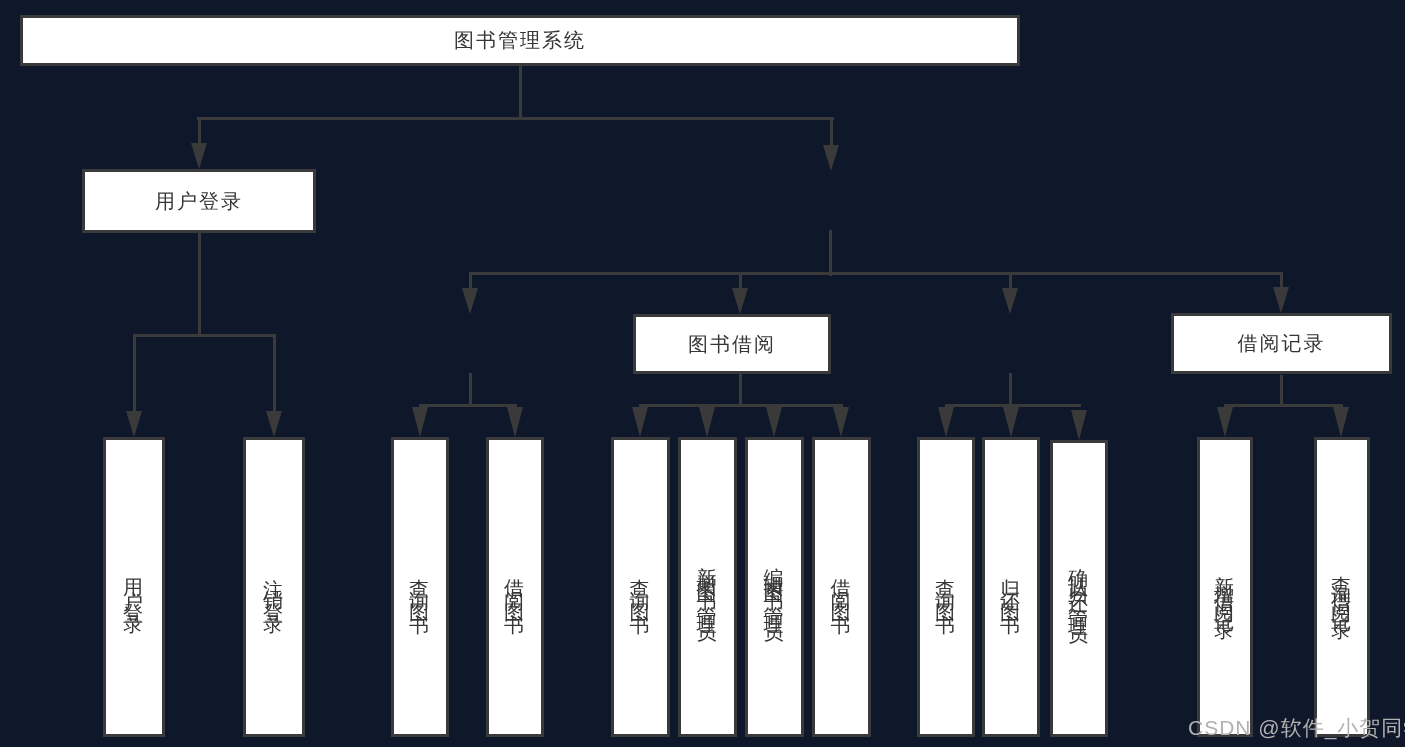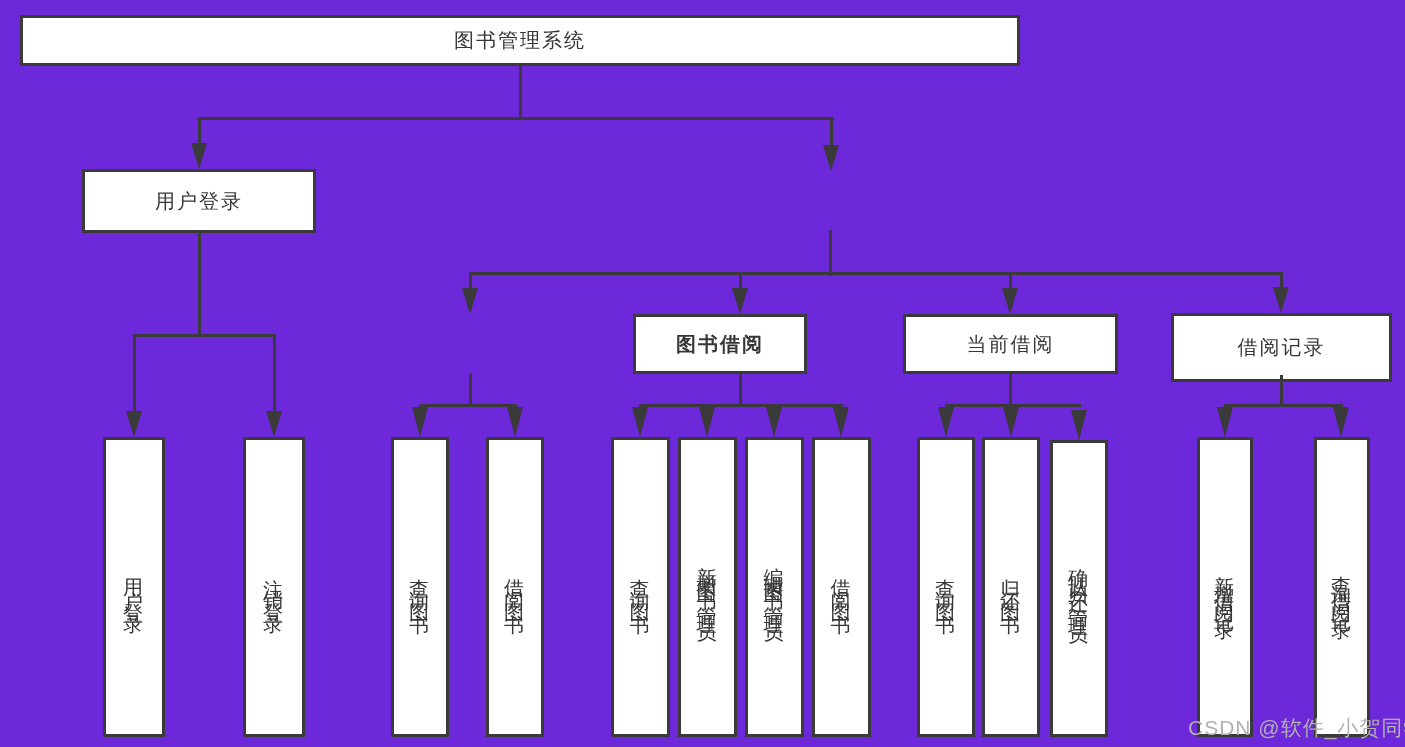--- a/index.html
+++ b/index.html
@@ -1,20 +1,20 @@
 <!DOCTYPE html>
 <html><head>
 <meta charset="utf-8">
 <style>
   html, body { margin: 0; padding: 0; background: #ffffff; }
   .canvas {
     position: relative;
     width: 1405px;
     height: 747px;
-    background: #6d28d9;
+    background: #0f172a;
     font-family: "Liberation Sans", sans-serif;
     overflow: hidden;
   }
   .hbox {
     position: absolute;
     box-sizing: border-box;
     border: 3px solid #3a3a3a;
     background: #ffffff;
     display: flex;
     align-items: center;
@@ -88,23 +88,22 @@
   <div class="line" style="left:469px; top:272px; width:814px; height:3px;"></div>
   <div class="line" style="left:469px; top:272px; width:3px; height:20px;"></div>
   <div class="line" style="left:739px; top:272px; width:3px; height:20px;"></div>
   <div class="line" style="left:1009px; top:272px; width:3px; height:20px;"></div>
   <div class="line" style="left:1280px; top:272px; width:3px; height:19px;"></div>
   <div class="arrow" style="left:462px; top:288px;"></div>
   <div class="arrow" style="left:732px; top:288px;"></div>
   <div class="arrow" style="left:1002px; top:288px;"></div>
   <div class="arrow" style="left:1273px; top:287px;"></div>
 
-  <div class="hbox" style="left:633px; top:314px; width:174px; height:60px;font-weight:bold;">图书借阅</div>
-  <div class="hbox" style="left:903px; top:314px; width:215px; height:60px;">当前借阅</div>
-  <div class="hbox" style="left:1171px; top:313px; width:221px; height:69px;">借阅记录</div>
+  <div class="hbox" style="left:633px; top:314px; width:198px; height:60px;">图书借阅</div>
+  <div class="hbox" style="left:1171px; top:313px; width:221px; height:61px;">借阅记录</div>
 
   <div class="line" style="left:469px; top:373px; width:3px; height:34px;"></div>
   <div class="line" style="left:419px; top:404px; width:98px; height:3px;"></div>
   <div class="arrow tall" style="left:412px; top:407px;"></div>
   <div class="arrow tall" style="left:507px; top:407px;"></div>
 
   <div class="line" style="left:739px; top:373px; width:3px; height:34px;"></div>
   <div class="line" style="left:639px; top:404px; width:204px; height:3px;"></div>
   <div class="arrow tall" style="left:632px; top:407px;"></div>
   <div class="arrow tall" style="left:699px; top:407px;"></div>

